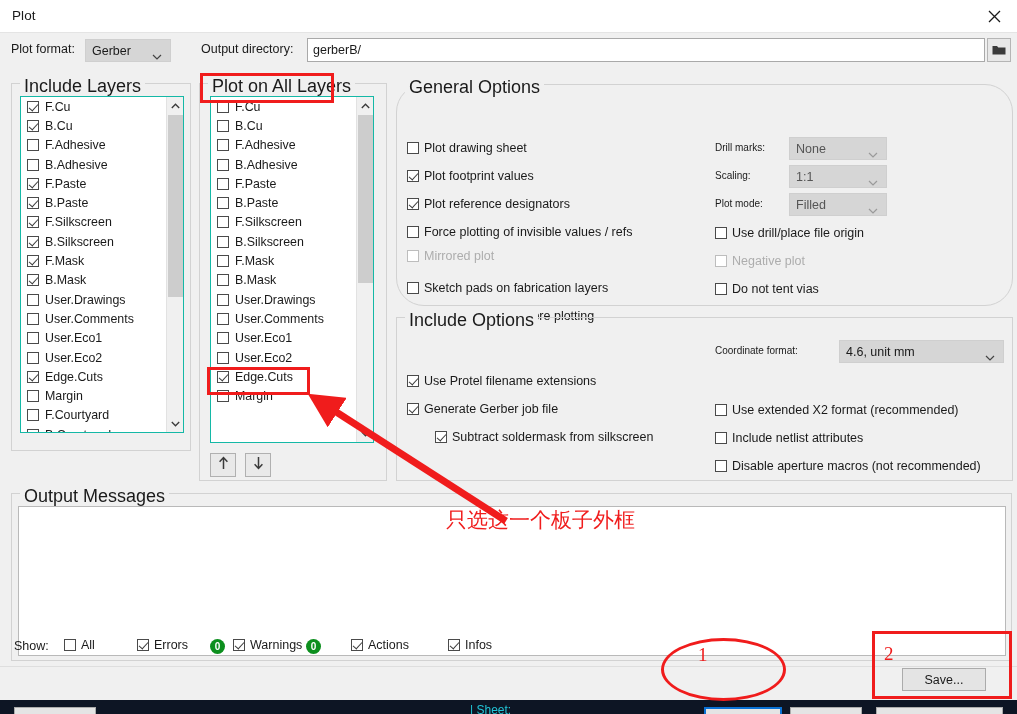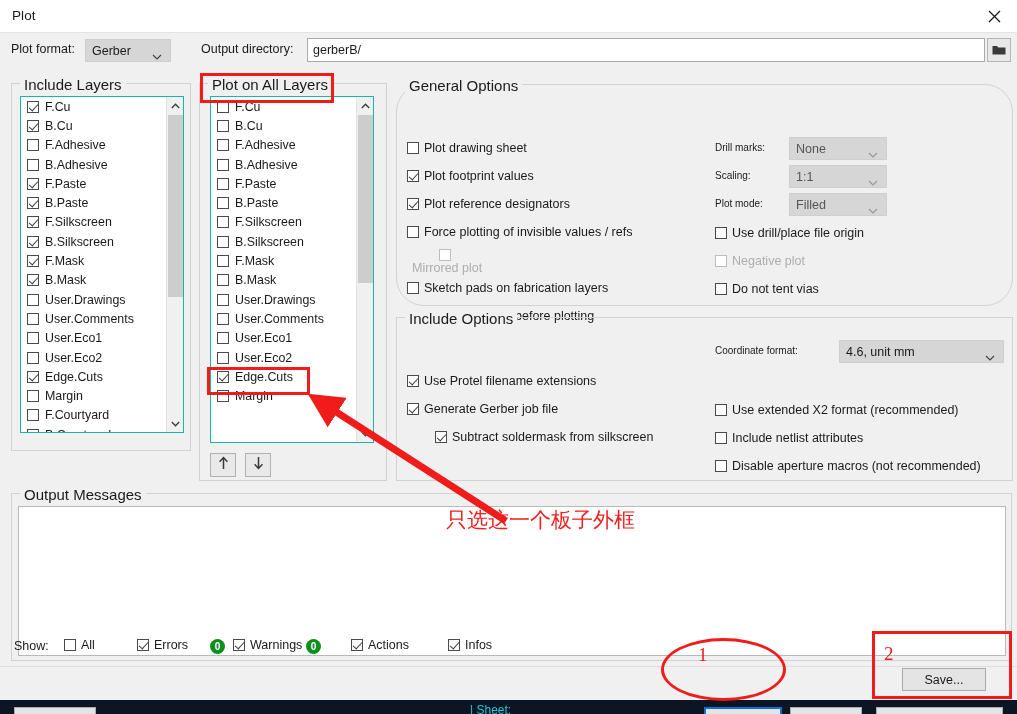--- a/index.html
+++ b/index.html
@@ -84,21 +84,21 @@
   }
 
   
   .group {
     position: absolute;
     border: 1px solid #d2d2d2;
   }
   .group > .group-title {
     position: absolute; top: -8px; left: 8px;
     background: #f0f0f0; padding: 0 4px;
-    font-size: 15px; color: #1a1a1a;
+    font-size: 18px; color: #1a1a1a;
     white-space: nowrap;
     text-align: right;
   }
 
   #include-layers-group { left: 11px; top: 50px; width: 180px; height: 368px; }
   #plot-all-layers-group { left: 199px; top: 50px; width: 188px; height: 398px; }
   #general-options-group { left: 396px; top: 51px; width: 617px; height: 222px; border-radius: 28px; }
   #gerber-options-group { left: 396px; top: 284px; width: 617px; height: 164px; }
   #output-messages-group { left: 11px; top: 460px; width: 1001px; height: 168px; }
 
@@ -518,21 +518,21 @@
               <span class="otext">Plot footprint values</span>
             </div>
             <div class="opt" style="left: 10px; top: 112px;">
               <span class="cb checked"></span>
               <span class="otext">Plot reference designators</span>
             </div>
             <div class="opt" style="left: 10px; top: 140px;">
               <span class="cb"></span>
               <span class="otext">Force plotting of invisible values / refs</span>
             </div>
-            <div class="opt disabled" style="left: 10px; top: 164px; flex-direction: column;">
+            <div class="opt disabled" style="left: 10px; top: 164px;">
               <span class="cb dim"></span>
               <span class="otext">Mirrored plot</span>
             </div>
             <div class="opt" style="left: 10px; top: 196px;">
               <span class="cb"></span>
               <span class="otext">Sketch pads on fabrication layers</span>
             </div>
             <div class="opt" style="left: 10px; top: 224px;">
               <span class="cb checked"></span>
               <span class="otext">Check zone fills before plotting</span>

